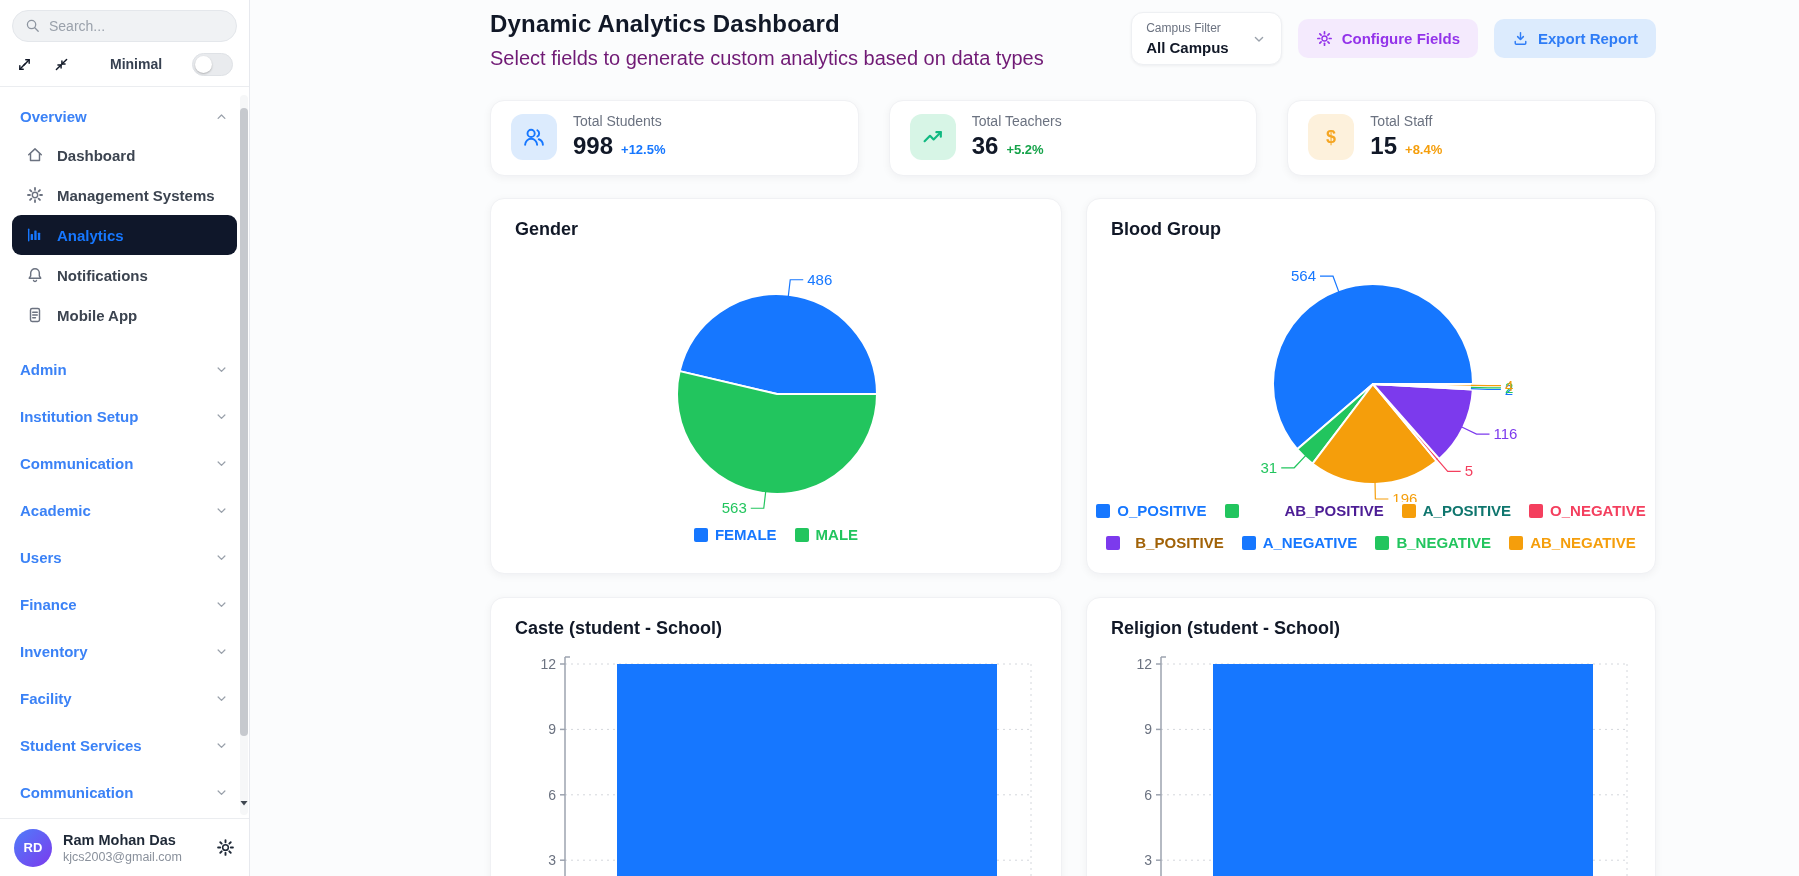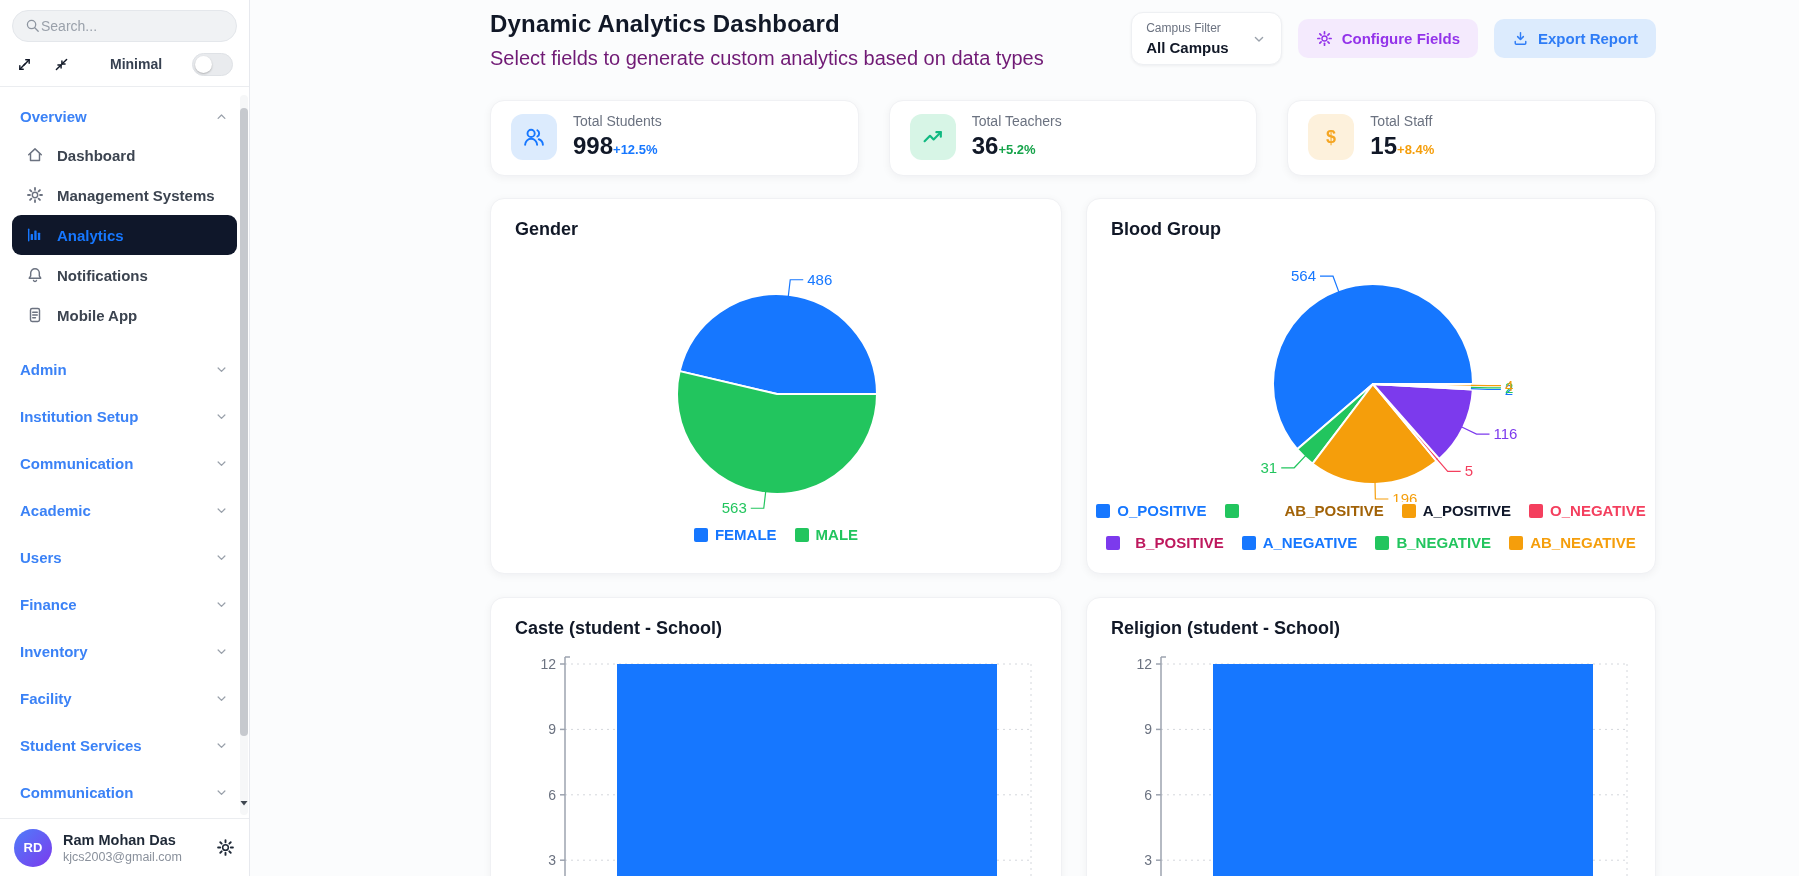--- a/index.html
+++ b/index.html
@@ -2,21 +2,21 @@
 <html><head>
 <meta charset="utf-8">
 <style>
   * { margin:0; padding:0; box-sizing:border-box; }
   html,body { width:1799px; height:876px; overflow:hidden; font-family:"Liberation Sans",sans-serif; background:#fff; }
   body { display:flex; }
   svg { display:block; }
 
   
   .sidebar { width:250px; min-width:250px; height:876px; background:#fff; border-right:1px solid #e7e9ee; display:flex; flex-direction:column; position:relative; }
-  .search-box { margin:10px 12px 0 12px; height:32px; background:#f0f2f4; border:1px solid #e4e7eb; border-radius:16px; display:flex; align-items:center; gap:0; padding:0 12px; color:#8d95a0; }
+  .search-box { margin:10px 12px 0 12px; height:32px; background:#f0f2f4; border:1px solid #e4e7eb; border-radius:16px; display:flex; align-items:center; gap:8px; padding:0 12px; color:#8d95a0; }
   .search-box input { border:none; outline:none; background:transparent; font-size:14px; color:#4b5563; width:100%; font-family:"Liberation Sans",sans-serif; }
   .search-box input::placeholder { color:#9aa1ab; }
   .side-controls { height:44px; display:flex; align-items:center; padding:0 16px; gap:20px;font-weight:bold; }
   .side-controls .spacer { flex:1; }
   .ctl-icon { color:#111827; cursor:pointer; }
   .minimal-label { font-size:14px; color:#374151; margin-right:10px; }
   .toggle { width:42px; height:23px; background:#e9ebee; border:1px solid #dfe2e6; border-radius:12px; position:relative; cursor:pointer; }
   .toggle .knob { position:absolute; left:2px; top:2px; width:17px; height:17px; border-radius:50%; background:#fff; box-shadow:0 1px 2px rgba(0,0,0,.25); }
   .side-divider { border-top:1px solid #ebedf0; }
   .nav { flex:1; padding:16px 12px 0 12px; overflow:hidden; }
@@ -54,21 +54,21 @@
   .btn-configure { background:#f4eafd; color:#9333ea; }
   .btn-export { background:#dcebfd; color:#2e7cf6; }
 
   .stats { display:flex; gap:30px; margin-top:30px; }
   .stat-card { flex:1; background:#fff; border:1px solid #f0f1f4; border-radius:14px; box-shadow:0 2px 8px rgba(15,23,42,.05); padding:15px 20px; display:flex; align-items:flex-end; gap:16px; height:76px; }
   .stat-icon { width:46px; height:46px; border-radius:12px; display:flex; align-items:center; justify-content:center; }
   .stat-icon.blue { background:#dcebfd; color:#1677ff; }
   .stat-icon.green { background:#d7f5e6; color:#10b981; }
   .stat-icon.orange { background:#fdf1dc; color:#f5a623; }
   .stat-label { font-size:14px; color:#6b7280; }
-  .stat-value-row { display:flex; align-items:baseline; margin-top:3px; }
+  .stat-value-row { display:flex; align-items:baseline; gap:8px; margin-top:3px; }
   .stat-value { font-size:24px; font-weight:700; color:#111827; }
   .stat-delta { font-size:13px; font-weight:600; }
   .stat-delta.blue { color:#1677ff; }
   .stat-delta.green { color:#16a34a; }
   .stat-delta.orange { color:#f59e0b; }
 
   .charts-grid { display:grid; grid-template-columns:572px 570px; gap:23px 24px; margin-top:22px; }
   .chart-card { background:#fff; border:1px solid #f0f1f4; border-radius:14px; box-shadow:0 2px 8px rgba(15,23,42,.05); padding:20px 24px; }
   .chart-card.tall { height:376px; }
   .chart-card.cut { height:420px; }
@@ -509,35 +509,35 @@
             </svg>
           </div>
         <div class="legend">
             <div class="legend-row">
               <div class="legend-item">
                 <span class="legend-marker" style="background: rgb(22, 119, 255);"></span>
                 <span class="legend-text" style="color: rgb(22, 119, 255);">O_POSITIVE</span>
               </div>
               <div class="legend-item">
                 <span class="legend-marker" style="background: rgb(34, 197, 94);"></span>
-                <span class="legend-text" style="color: #a16207; margin-left: 39px;">AB_POSITIVE</span>
+                <span class="legend-text" style="color: #4c1d95; margin-left: 39px;">AB_POSITIVE</span>
               </div>
               <div class="legend-item">
                 <span class="legend-marker" style="background: rgb(245, 158, 11);"></span>
-                <span class="legend-text" style="color: #0f172a; text-align: center;">A_POSITIVE</span>
+                <span class="legend-text" style="color: #0f766e; text-align: center;">A_POSITIVE</span>
               </div>
               <div class="legend-item">
                 <span class="legend-marker" style="background: rgb(244, 63, 94);"></span>
                 <span class="legend-text" style="color: rgb(244, 63, 94);">O_NEGATIVE</span>
               </div>
             </div>
             <div class="legend-row">
               <div class="legend-item">
                 <span class="legend-marker" style="background: rgb(124, 58, 237);"></span>
-                <span class="legend-text" style="color: #be185d; margin-left: 8px;">B_POSITIVE</span>
+                <span class="legend-text" style="color: #a16207; margin-left: 8px;">B_POSITIVE</span>
               </div>
               <div class="legend-item">
                 <span class="legend-marker" style="background: rgb(22, 119, 255);"></span>
                 <span class="legend-text" style="color: rgb(22, 119, 255);">A_NEGATIVE</span>
               </div>
               <div class="legend-item">
                 <span class="legend-marker" style="background: rgb(34, 197, 94);"></span>
                 <span class="legend-text" style="color: rgb(34, 197, 94);">B_NEGATIVE</span>
               </div>
               <div class="legend-item">

